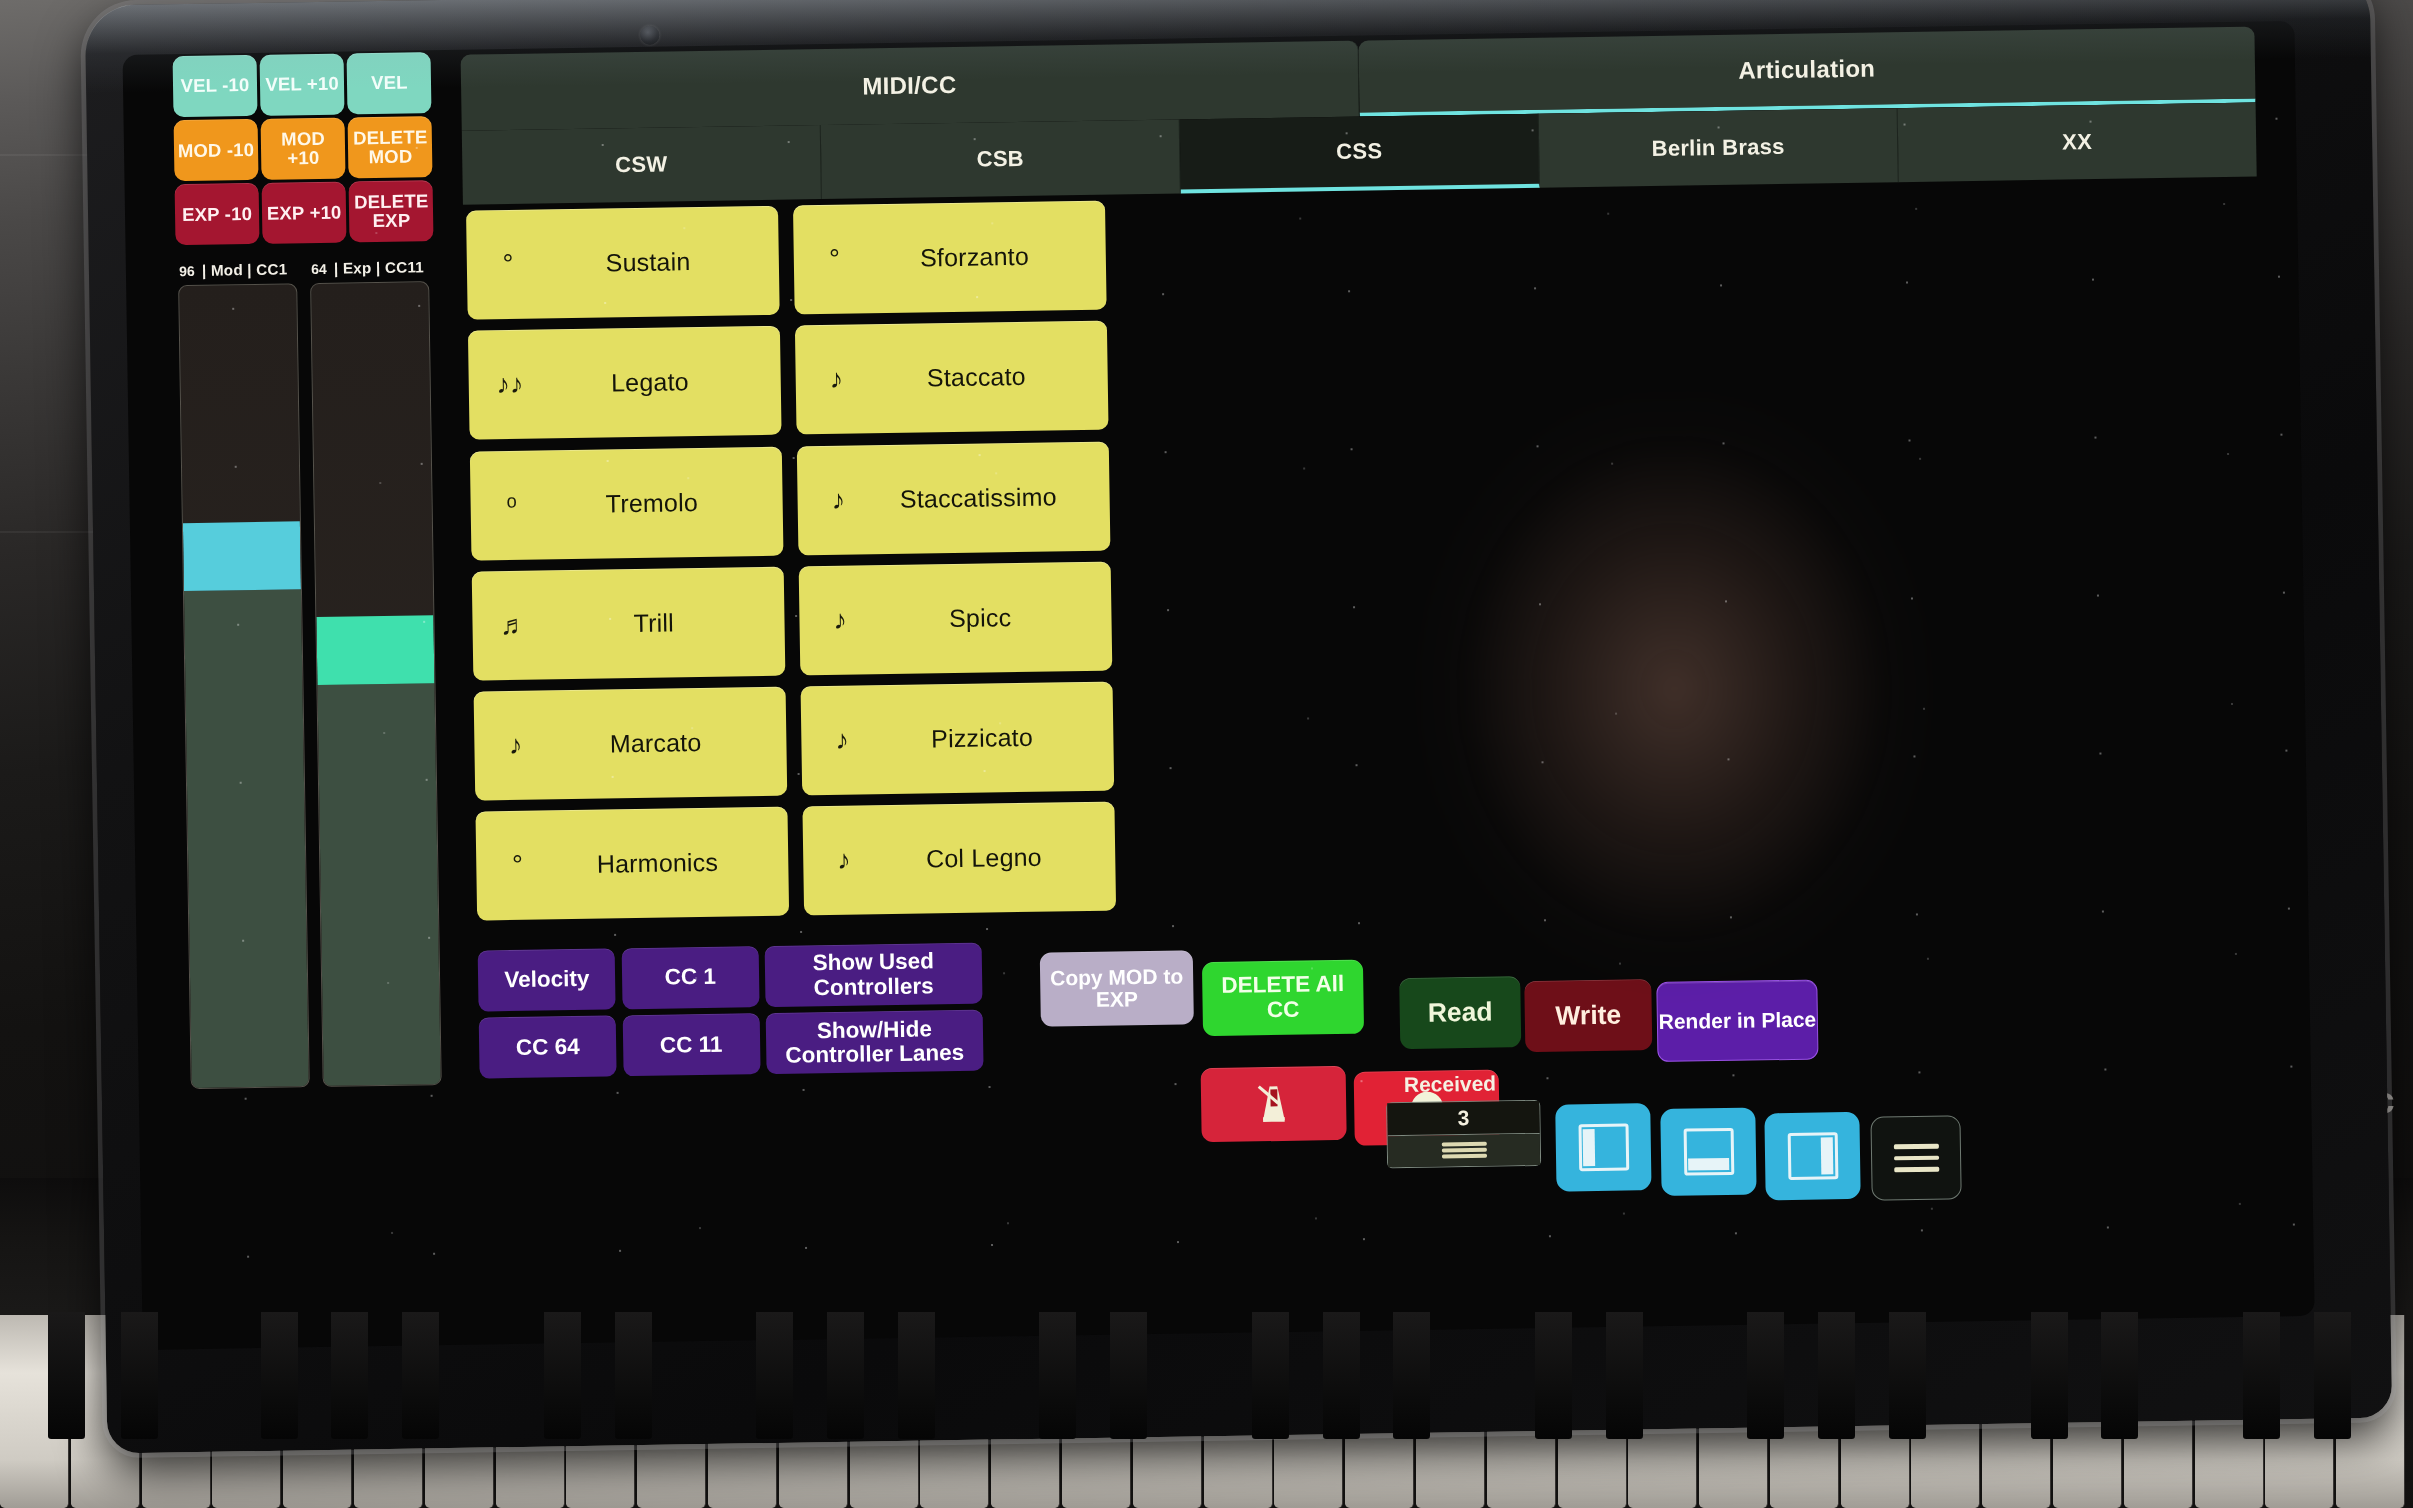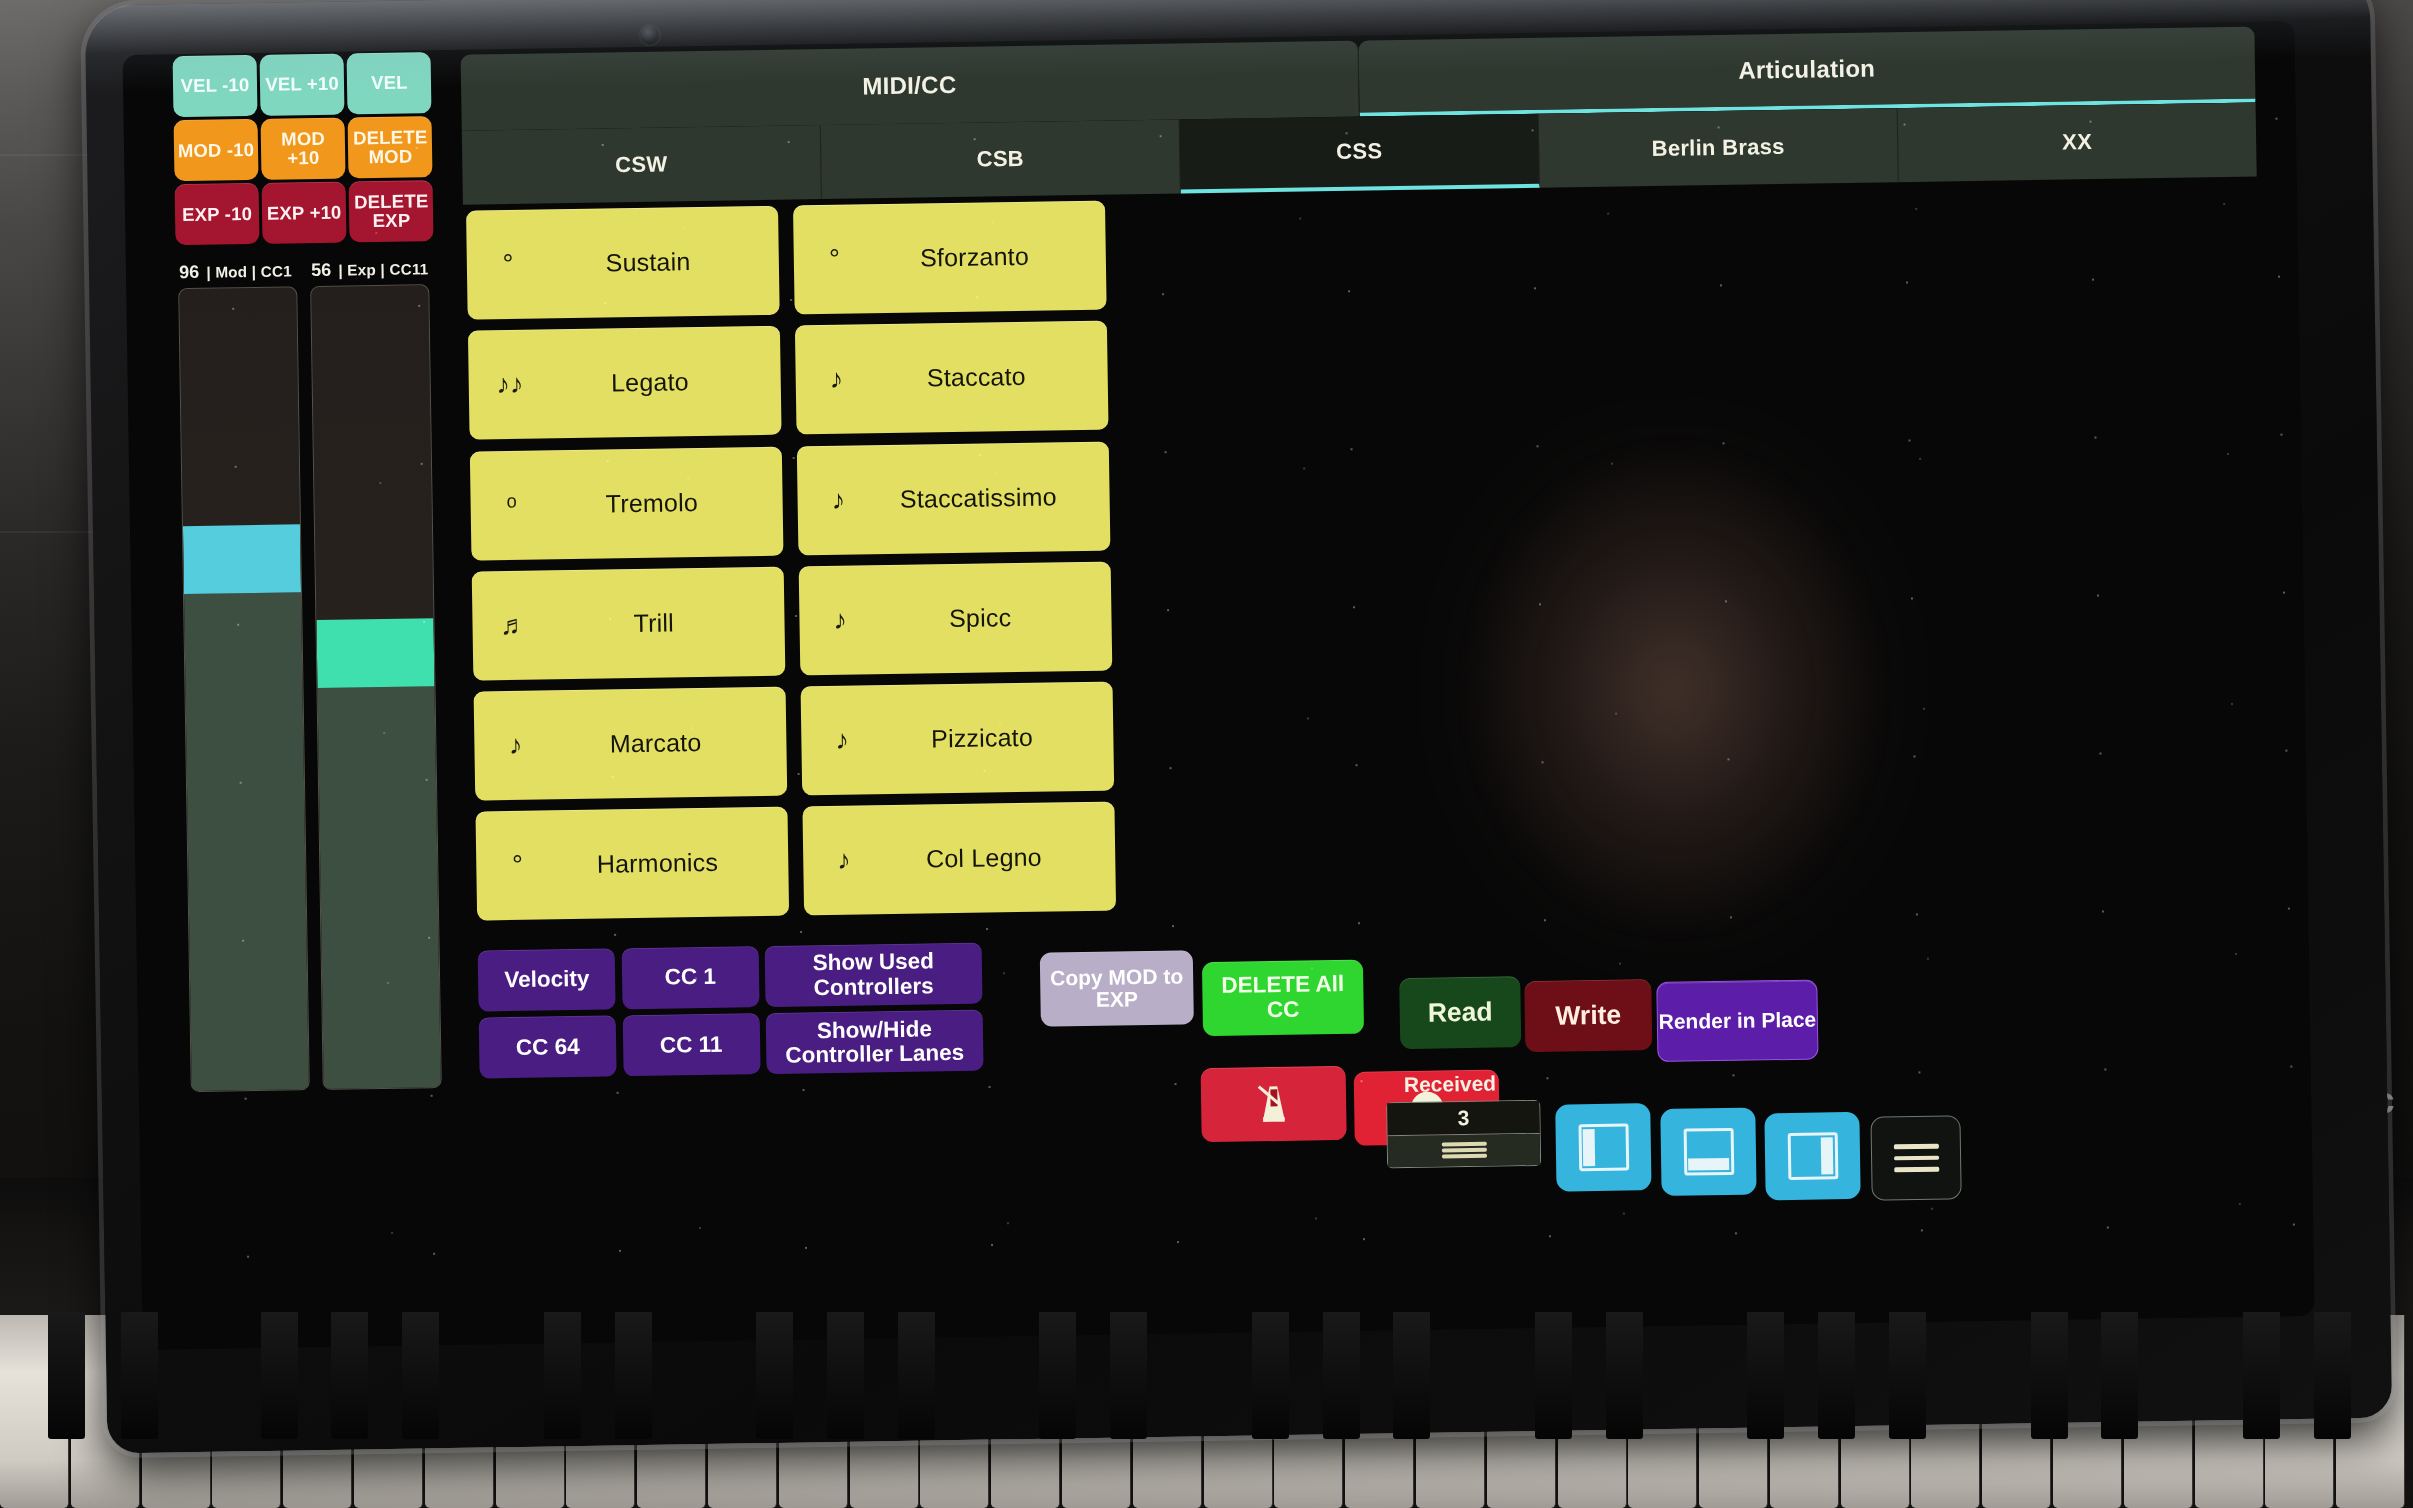--- a/index.html
+++ b/index.html
@@ -113,21 +113,21 @@
     padding:0 2.4px;
   }
   .c-teal{ background:#7fd7c0; color:#f4fffb; }
   .c-orange{ background:#f0971c; color:#fff8e8; }
   .c-crim{ background:#a41630; color:#fff0f1; }
 
   .slider-labels{
     display:flex; gap:13px; margin-top:17px; padding-left:3.2px;
   }
   .slab{ width:119px; display:flex; align-items:baseline; gap:7.2px; color:#f2efe6; }
-  .slab .num{ font-size:18px; font-weight:700; }
+  .slab .num{ font-size:14px; font-weight:700; }
   .slab .meta{ font-size:15.3px; font-weight:700; letter-spacing:0.2px; }
 
   .sliders{ display:flex; gap:13px; margin-top:4.8px; padding-left:1.6px;}
   .slider{
     position:relative; width:119px; height:804px;
     background: linear-gradient(180deg,#241f1c 0%,#2b2521 100%);
     border:1.6px solid #55524b;
     border-radius:8.8px;
     overflow:hidden;
   }
@@ -359,21 +359,21 @@
         <div class="minibtn c-crim">EXP +10</div>
         <div class="minibtn c-crim">DELETE EXP</div>
       </div>
 
       <div class="slider-labels">
         <div class="slab">
           <span class="num">96</span>
           <span class="meta">| Mod | CC1</span>
         </div>
         <div class="slab">
-          <span class="num">56</span>
+          <span class="num">64</span>
           <span class="meta">| Exp | CC11</span>
         </div>
       </div>
 
       <div class="sliders">
         <div class="slider" id="sliderMod">
           <div class="fill" style="height:62%;"></div>
           <div class="handle" style="bottom:62%;"></div>
         </div>
         <div class="slider" id="sliderExp">

